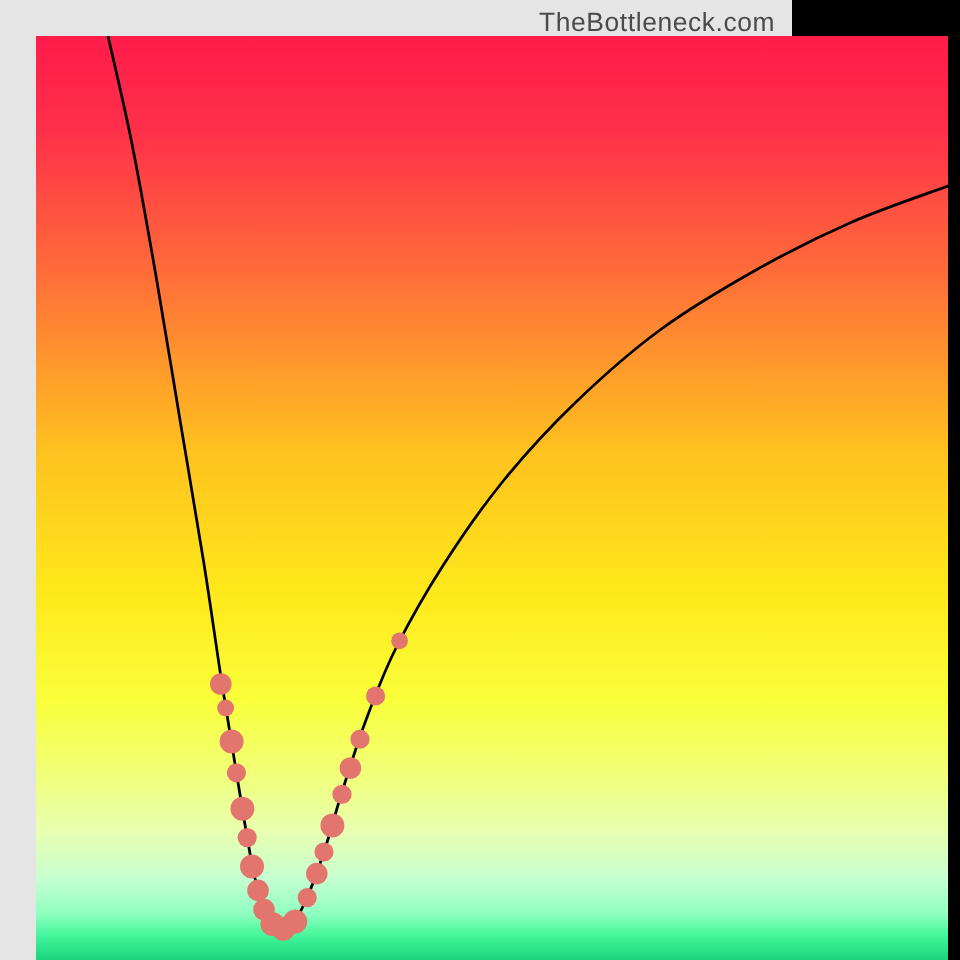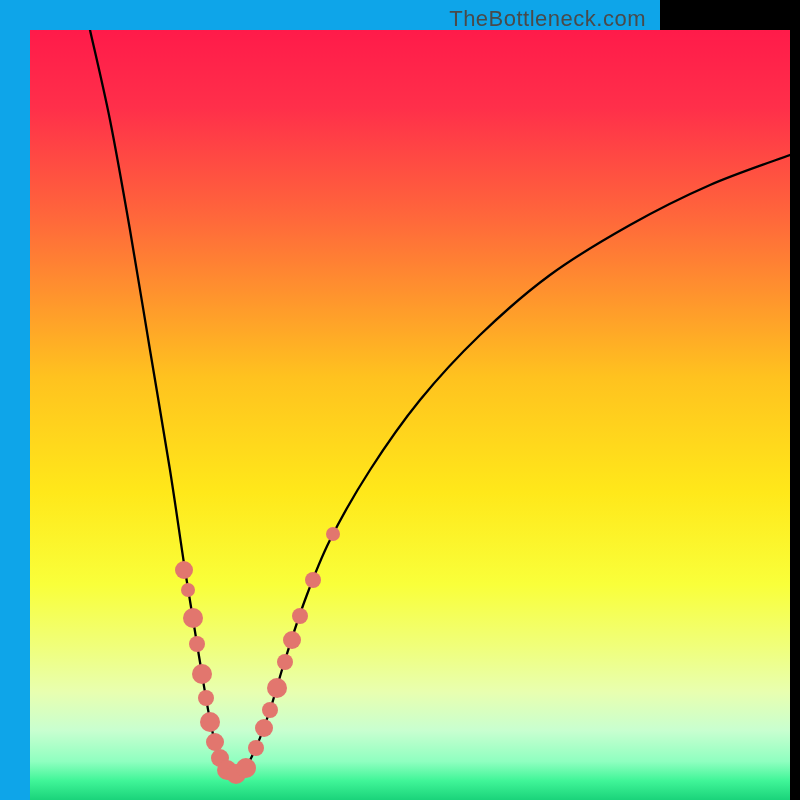--- a/index.html
+++ b/index.html
@@ -8,21 +8,21 @@
     width: 800px;
     height: 800px;
     background: #000;
     overflow: hidden;
     font-family: Arial, Helvetica, sans-serif;
   }
   .outer {
     position: relative;
     width: 660px;
     height: 800px;
-    background: #0ea5e9;
+    background: #e5e5e5;
   }
   .watermark {
     position: absolute;
     top: 6px;
     right: 14px;
     color: #4a4a4a;
     font-size: 22px;
     letter-spacing: 0.5px;
     z-index: 10;
   }

